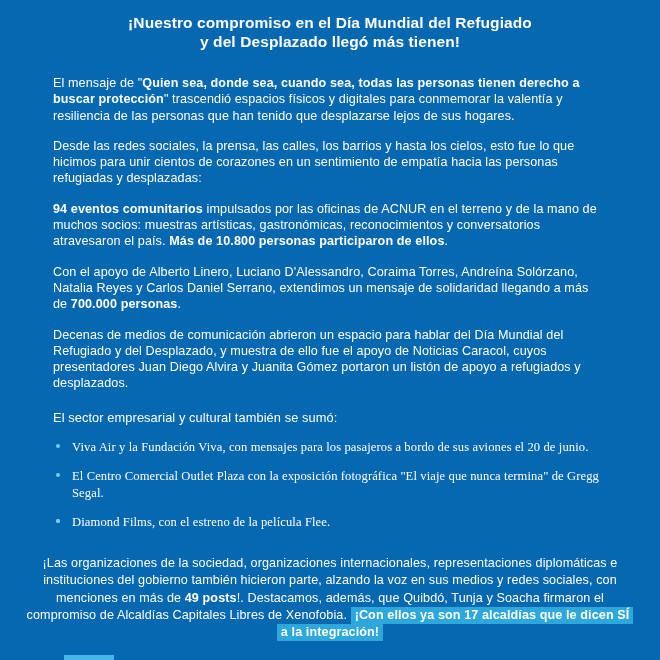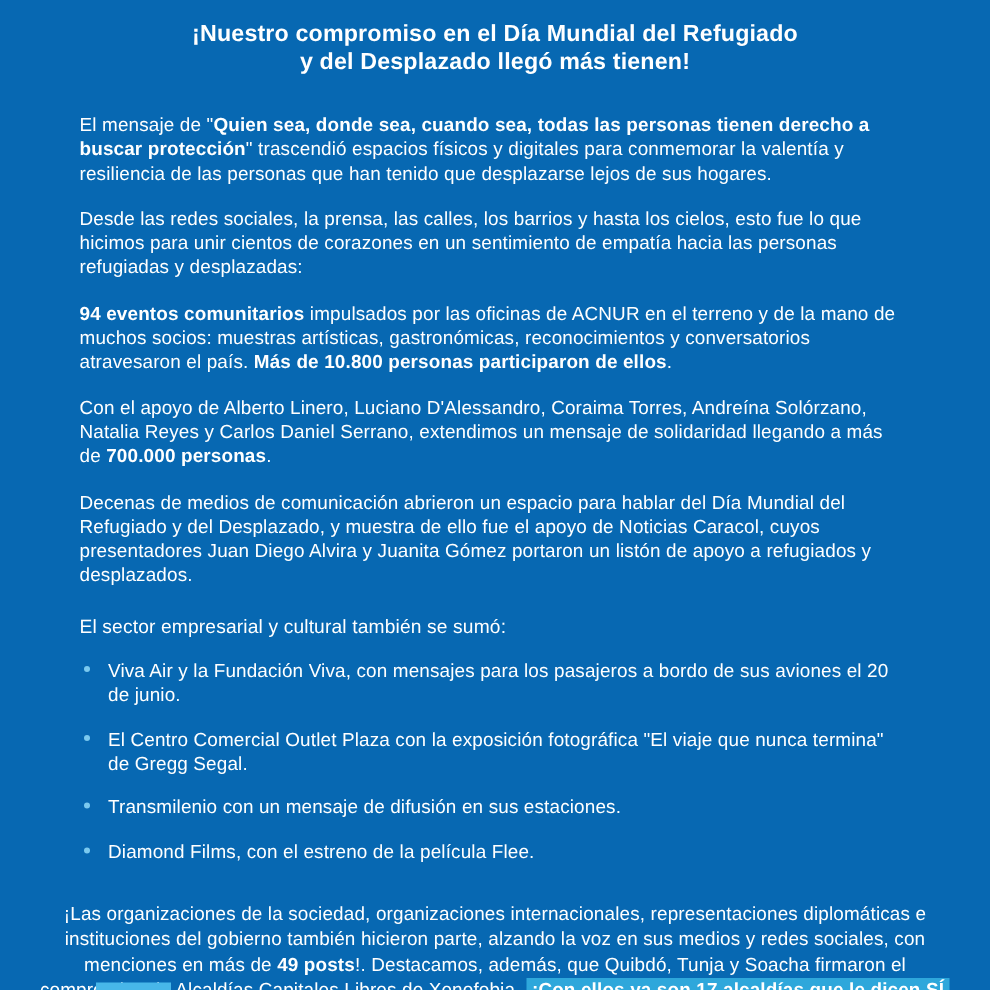--- a/index.html
+++ b/index.html
@@ -33,20 +33,21 @@
   .section-heading {
     font-weight: normal;
     margin: 18px 0 13px 0;
     font-size: 12.8px;
   }
   ul.bullets { list-style: none; margin: 0; padding: 0; }
   ul.bullets li {
     position: relative;
     padding-left: 19px;
     margin: 0 0 13px 0;
+    font-family: Liberation Serif, serif;
   }
   .dot {
     position: absolute;
     left: 3px;
     top: 5px;
     width: 4px;
     height: 4px;
     border-radius: 50%;
     background: #7AC9EF;
   }
@@ -98,21 +99,21 @@
     <p class="section-heading">El sector empresarial y cultural también se sumó:</p>
 
     <ul class="bullets">
       <li>
         <span class="dot"></span><span>Viva Air y la Fundación Viva, con mensajes para los pasajeros a bordo de sus aviones el 20 de junio.</span>
       </li>
       <li>
         <span class="dot"></span><span>El Centro Comercial Outlet Plaza con la exposición fotográfica "El viaje que nunca termina" de Gregg Segal.</span>
       </li>
       <li>
-        <span class="dot"></span><span>Transmilenio con un mensaje de difusión en sus estaciones.</span>
+        <span class="dot"></span>
       </li>
       <li>
         <span class="dot"></span><span>Diamond Films, con el estreno de la película Flee.</span>
       </li>
     </ul>
   </div>
 
   <p class="closing"><span>¡Las organizaciones de la sociedad, organizaciones internacionales, representaciones diplomáticas e instituciones del gobierno también hicieron parte, alzando la voz en sus medios y redes sociales, con menciones en más de </span><span class="b">49 posts</span><span>!. Destacamos, además, que Quibdó, Tunja y Soacha firmaron el compromiso de Alcaldías Capitales Libres de Xenofobia. </span><span class="hl">¡Con ellos ya son 17 alcaldías que le dicen SÍ a la integración!</span></p>
 
   <div class="bottom-bar"></div>

